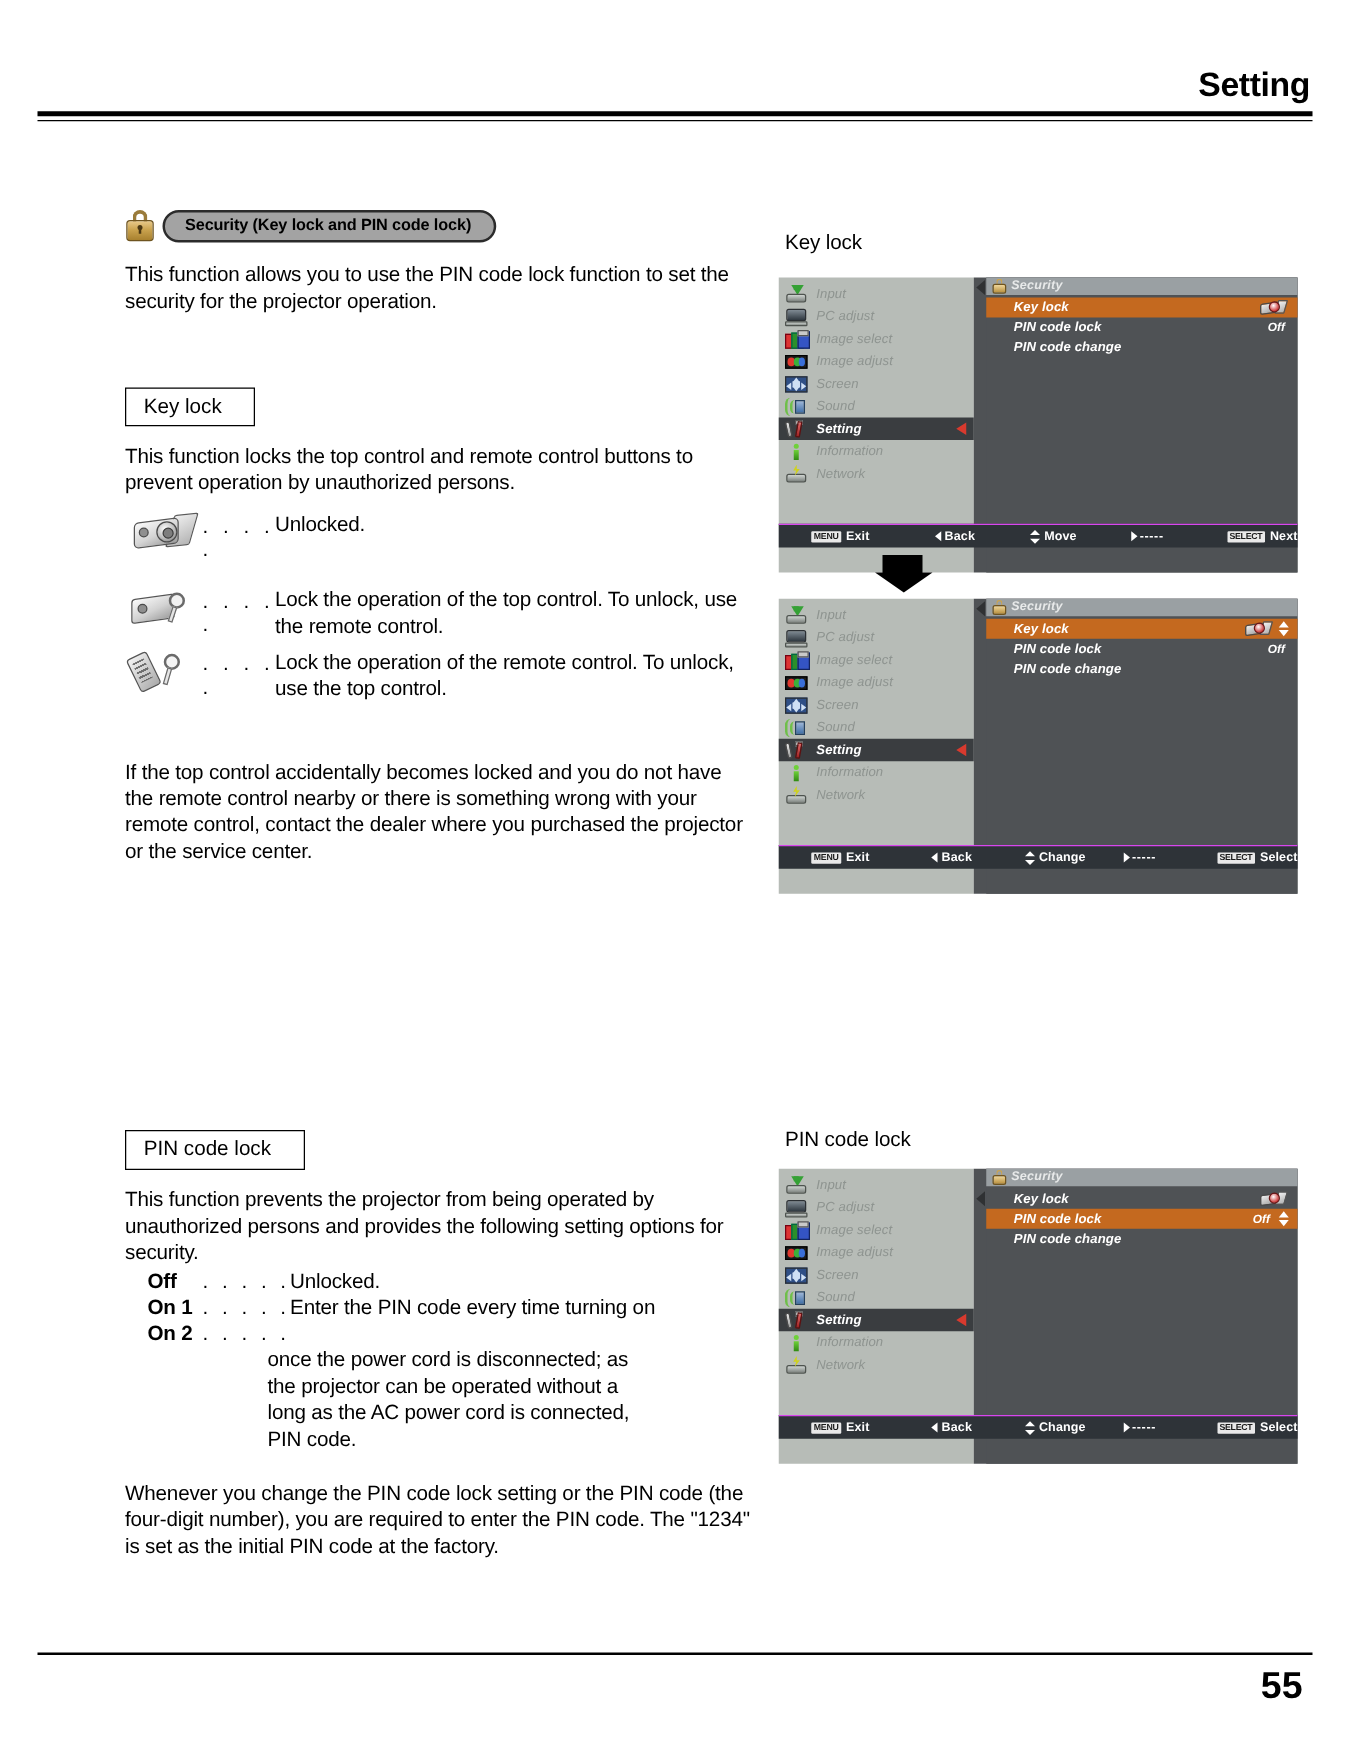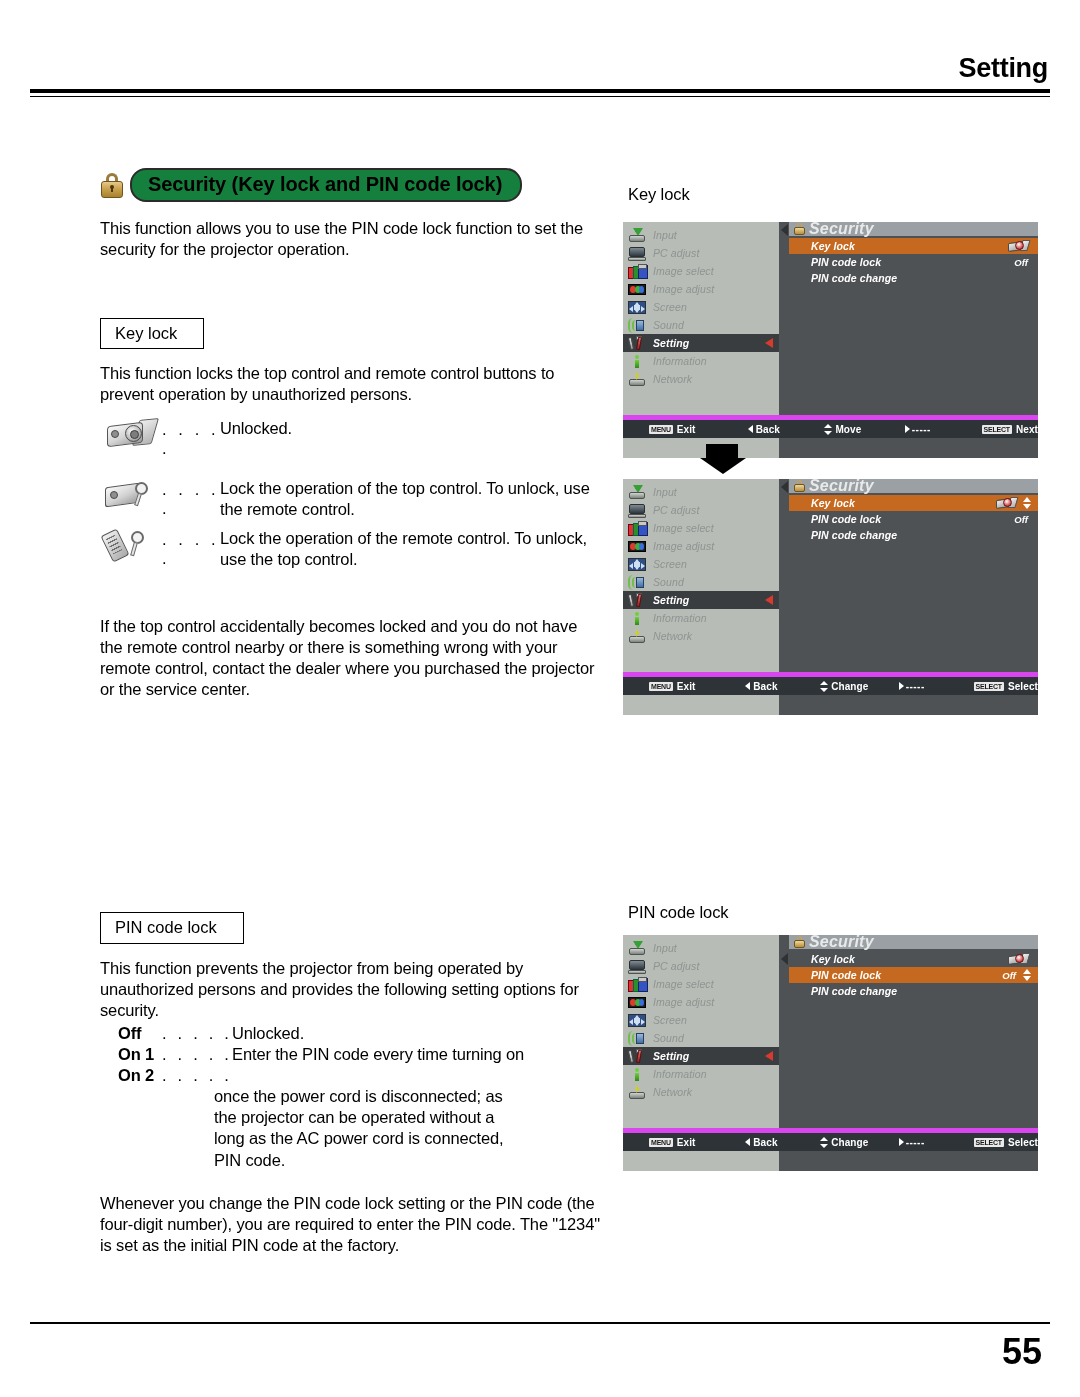--- a/index.html
+++ b/index.html
@@ -50,21 +50,21 @@
     position: absolute;
     left: 30px; right: 30px;
     top: 1322px;
     height: 2px;
     background: #000;
   }
   .page-number {
     position: absolute;
     right: 38px;
     top: 1334px;
-    font-size: 36px;
+    font-size: 30px;
     font-weight: bold;
     line-height: 1;
   }
 
   
   .left-col {
     position: absolute;
     left: 100px;
     top: 168px;
     width: 500px;
@@ -109,25 +109,25 @@
   }
   .lock-badge .keyhole::after {
     content: "";
     position: absolute;
     left: 1px; top: 3px;
     width: 2px; height: 4px;
     background: #4a3713;
   }
 
   .section-pill {
-    background: #15803d;
+    background: #a3a3a3;
     border: 2px solid #2b2b2b;
     border-radius: 16px;
     padding: 3px 18px 4px 16px;
-    font-size: 20px;
+    font-size: 13px;
     font-weight: bold;
     line-height: 1.15;
     letter-spacing: -0.1px;
   }
 
   p.body-text {
     font-size: 16.5px;
     line-height: 1.28;
     margin: 0 0 22px 0;
     letter-spacing: -0.15px;
@@ -339,21 +339,21 @@
   }
   .osd-main-inner {
     position: absolute;
     left: 10px; top: 0; right: 0; bottom: 0;
     background: #4f5255;
   }
   .osd-menu-title {
     height: 14px;
     background: #9aa0a3;
     color: #e8eaea;
-    font-size: 16px;
+    font-size: 10px;
     line-height: 14px;
     padding-left: 20px;
     font-weight: bold;
     letter-spacing: 0.2px;
     position: relative;
   }
   .osd-title-lock {
     position: absolute;
     left: 4px; top: 1px;
     width: 12px; height: 12px;
@@ -531,21 +531,21 @@
 
   .ic-net .base{position:absolute;left:2px;top:7px;width:16px;height:7px;background:linear-gradient(180deg,#cfd4d1,#7d837f);border:1px solid #4e534f;border-radius:2px;box-sizing:border-box;}
   .ic-net .bolt{position:absolute;left:6px;top:0px;width:8px;height:9px;background:#cfd120;clip-path:polygon(55% 0,20% 55%,48% 55%,35% 100%,85% 40%,55% 40%);}
 
   
   .osd-status {
     position: absolute;
     left: 0; right: 0; bottom: 0;
     height: 18px;
     background: #2e3338;
-    border-top: 5px solid #d946ef;
+    border-top: 1px solid #d946ef;
     display: flex;
     align-items: center;
     color: #ffffff;
     font-size: 10px;
     font-weight: bold;
     letter-spacing: 0.1px;
   }
   .st-cell { display: flex; align-items: center; }
   .st-1 { margin-left: 26px; width: 108px; }
   .st-2 { width: 84px; }

